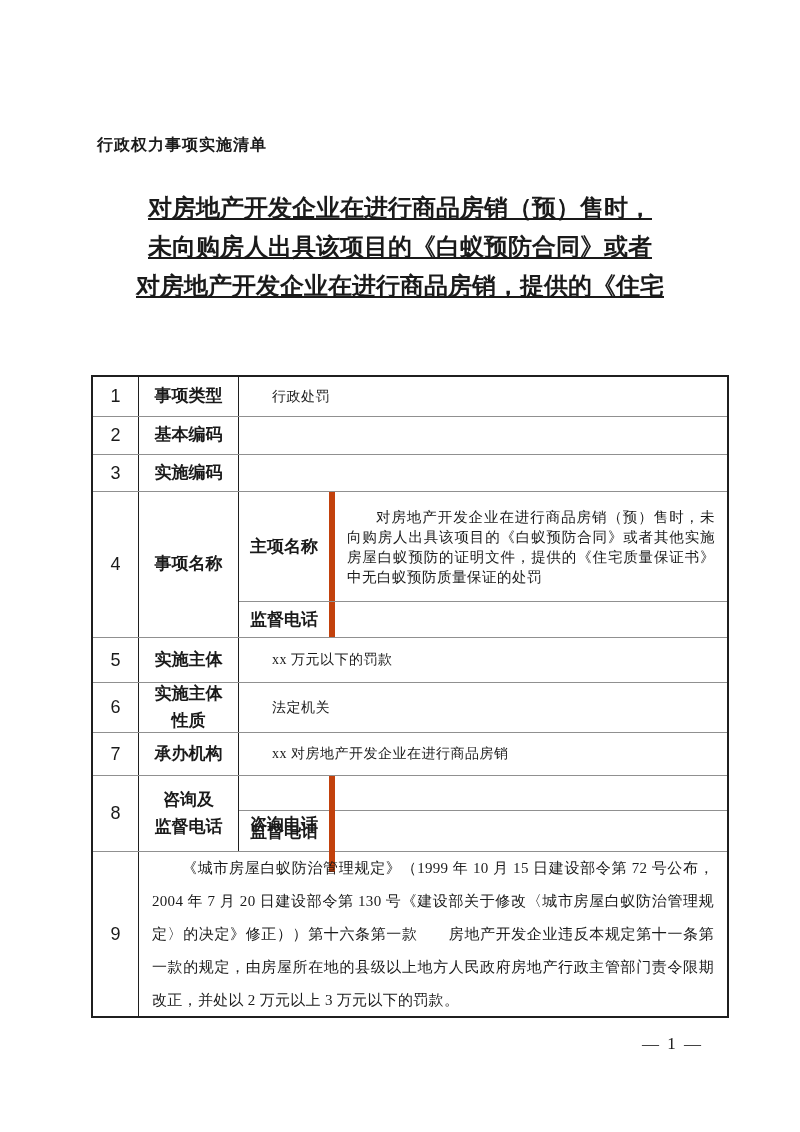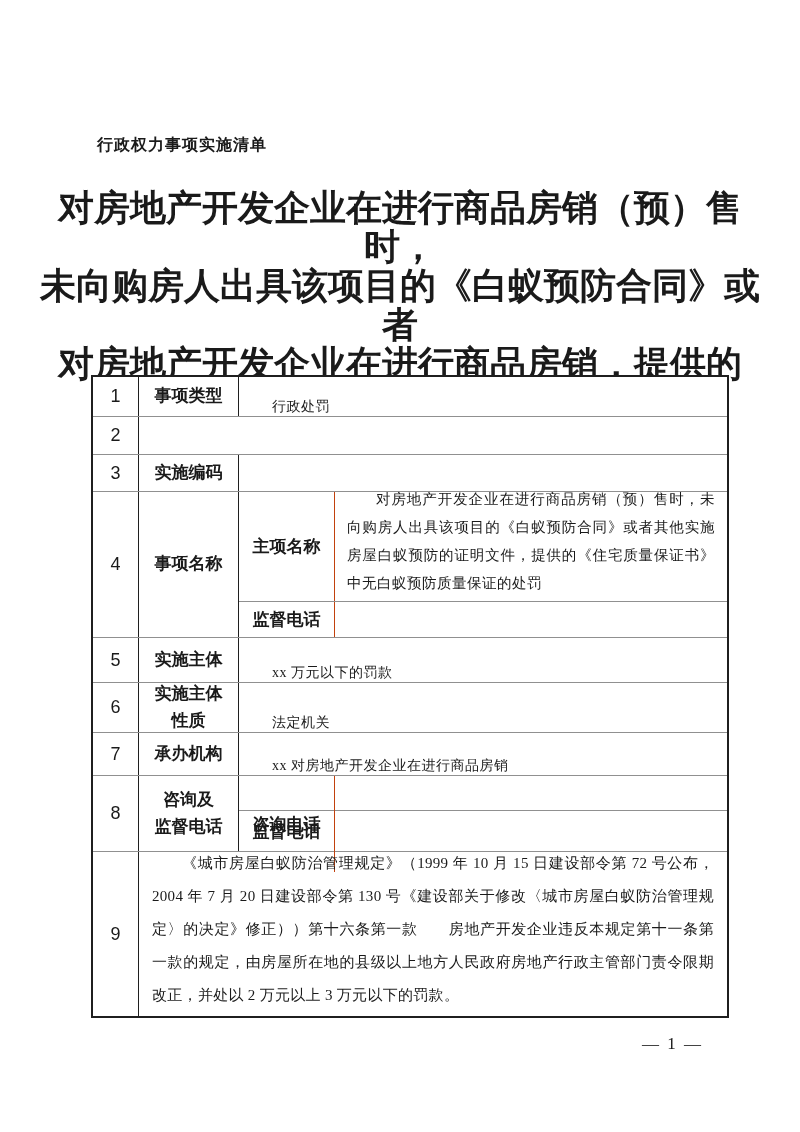--- a/index.html
+++ b/index.html
@@ -13,21 +13,21 @@
   }
   .doc-header {
     position: absolute; left: 97px; top: 135px;
     font-family: "Liberation Sans", "DejaVu Sans", sans-serif;
     font-weight: bold; font-size: 16px; letter-spacing: 1px;
   }
   .doc-title {
     position: absolute; left: 40px; top: 188px; width: 720px;
     text-align: center;
     font-family: "Liberation Sans", "DejaVu Sans", sans-serif;
-    font-weight: bold; font-size: 36px; line-height: 39px;
+    font-weight: bold; font-size: 24px; line-height: 39px; text-decoration: underline;
   }
   .main-table {
     position: absolute; left: 91px; top: 375px; width: 638px;
     border: 2px solid #1f1f1f;
     background: #ffffff;
   }
   .t-row { display: flex; border-bottom: 1px solid #909090; }
   .t-row:last-child { border-bottom: none; }
   .c-num {
     width: 46px; flex: 0 0 46px;
@@ -38,34 +38,34 @@
   }
   .c-label {
     width: 100px; flex: 0 0 100px;
     border-right: 1px solid #1f1f1f;
     display: flex; align-items: center; justify-content: center;
     text-align: center;
     font-family: "Liberation Sans", "DejaVu Sans", sans-serif;
     font-weight: bold; font-size: 17px; line-height: 1.55;
     white-space: pre-line;
   }
-  .c-content { flex: 1 1 auto; display: flex; align-items: flex-end; min-width: 0; }
+  .c-content { flex: 1 1 auto; display: flex; align-items: center; min-width: 0; }
   .c-content .val { padding-left: 33px; font-size: 14px; letter-spacing: 0.5px; }
   .sub-wrap { flex: 1 1 auto; display: flex; flex-direction: column; min-width: 0; }
   .sub-row { display: flex; border-bottom: 1px solid #909090; }
   .sub-row:last-child { border-bottom: none; }
   .c-sublabel {
     width: 96px; flex: 0 0 96px;
-    border-right: 1px solid #c2410c;
+    border-right: 6px solid #c2410c;
     display: flex; align-items: center; justify-content: center;
     font-family: "Liberation Sans", "DejaVu Sans", sans-serif;
     font-weight: bold; font-size: 17px;
   }
   .p-main {
-    font-size: 14.5px; line-height: 28px;
+    font-size: 14.5px; line-height: 20px;
     padding: 4px 12px; text-indent: 2em; text-align: justify;
     letter-spacing: 0.5px;
     font-family: Liberation Serif, serif;
   }
   .p-law {
     font-size: 15px; line-height: 33px;
     padding: 4px 13px; text-indent: 2em; text-align: justify;
     letter-spacing: 0.3px;
   }
   .page-number {
@@ -87,20 +87,21 @@
 <div class="main-table">
     <div class="t-row" style="height: 40px;">
       <div class="c-num">1</div>
       <div class="c-label">事项类型</div>
       <div class="c-content">
         <div class="val">行政处罚</div>
       </div>
     </div>
     <div class="t-row" style="height: 38px;">
       <div class="c-num">2</div>
+      <div class="c-label">基本编码</div>
       <div class="c-content"></div>
     </div>
     <div class="t-row" style="height: 37px;">
       <div class="c-num">3</div>
       <div class="c-label">实施编码</div>
       <div class="c-content"></div>
     </div>
     <div class="t-row">
       <div class="c-num">4</div>
       <div class="c-label">事项名称</div>

